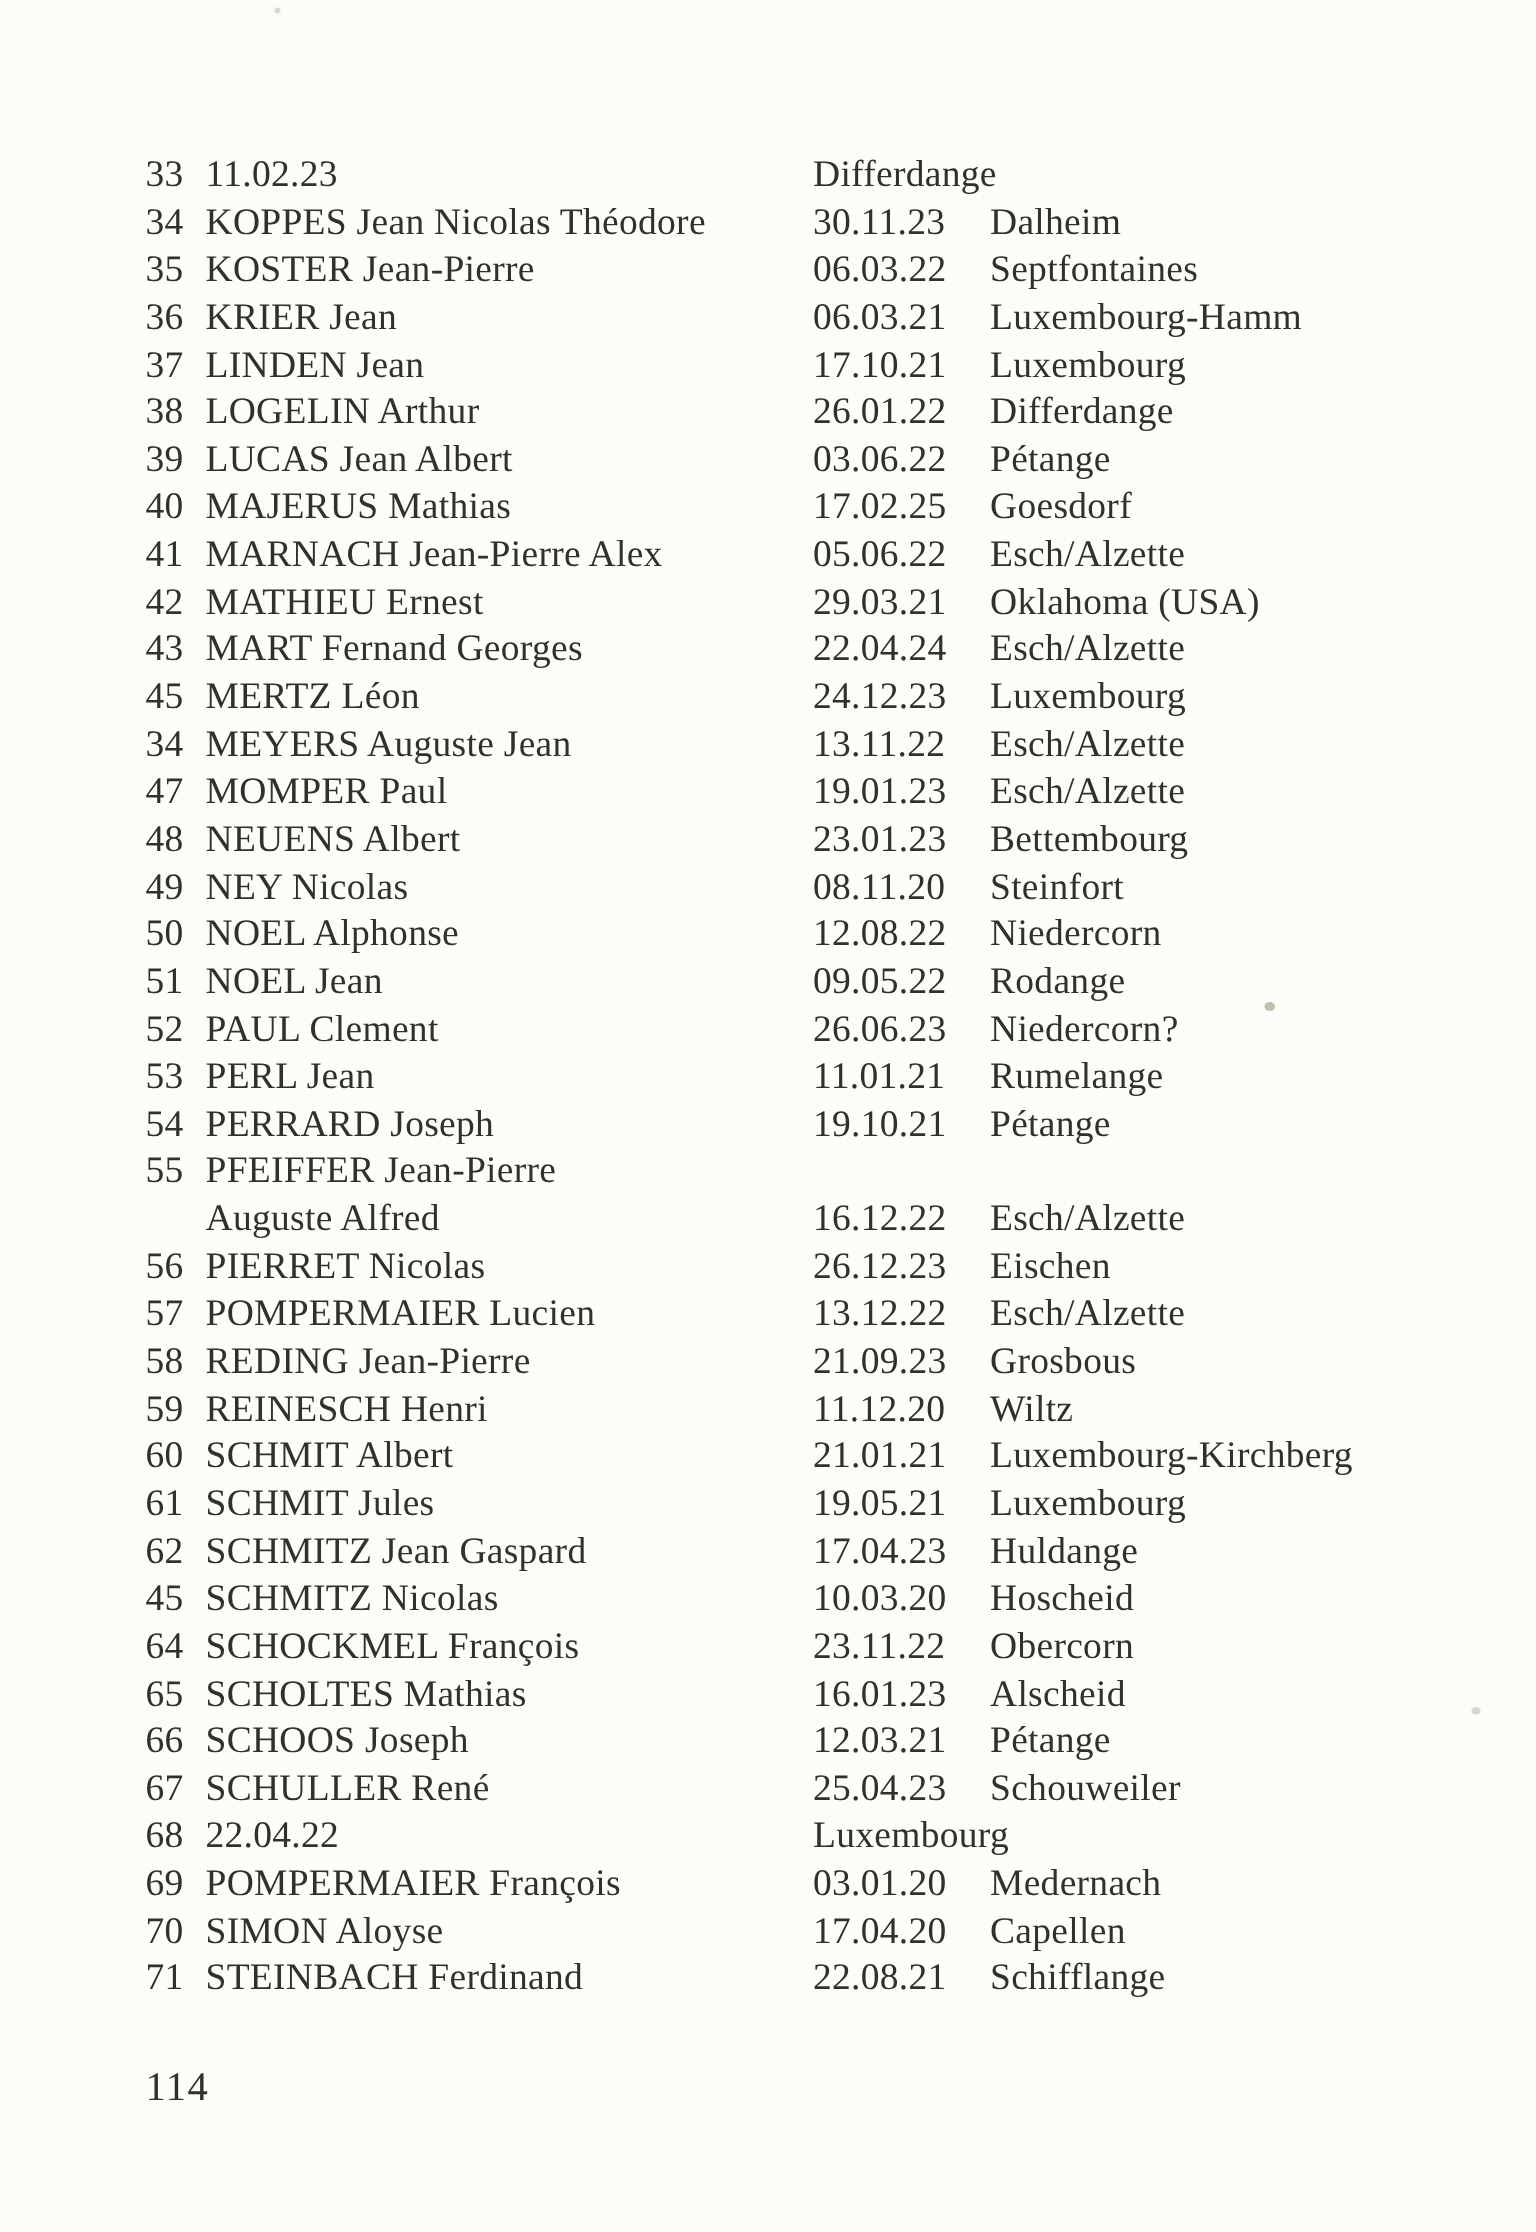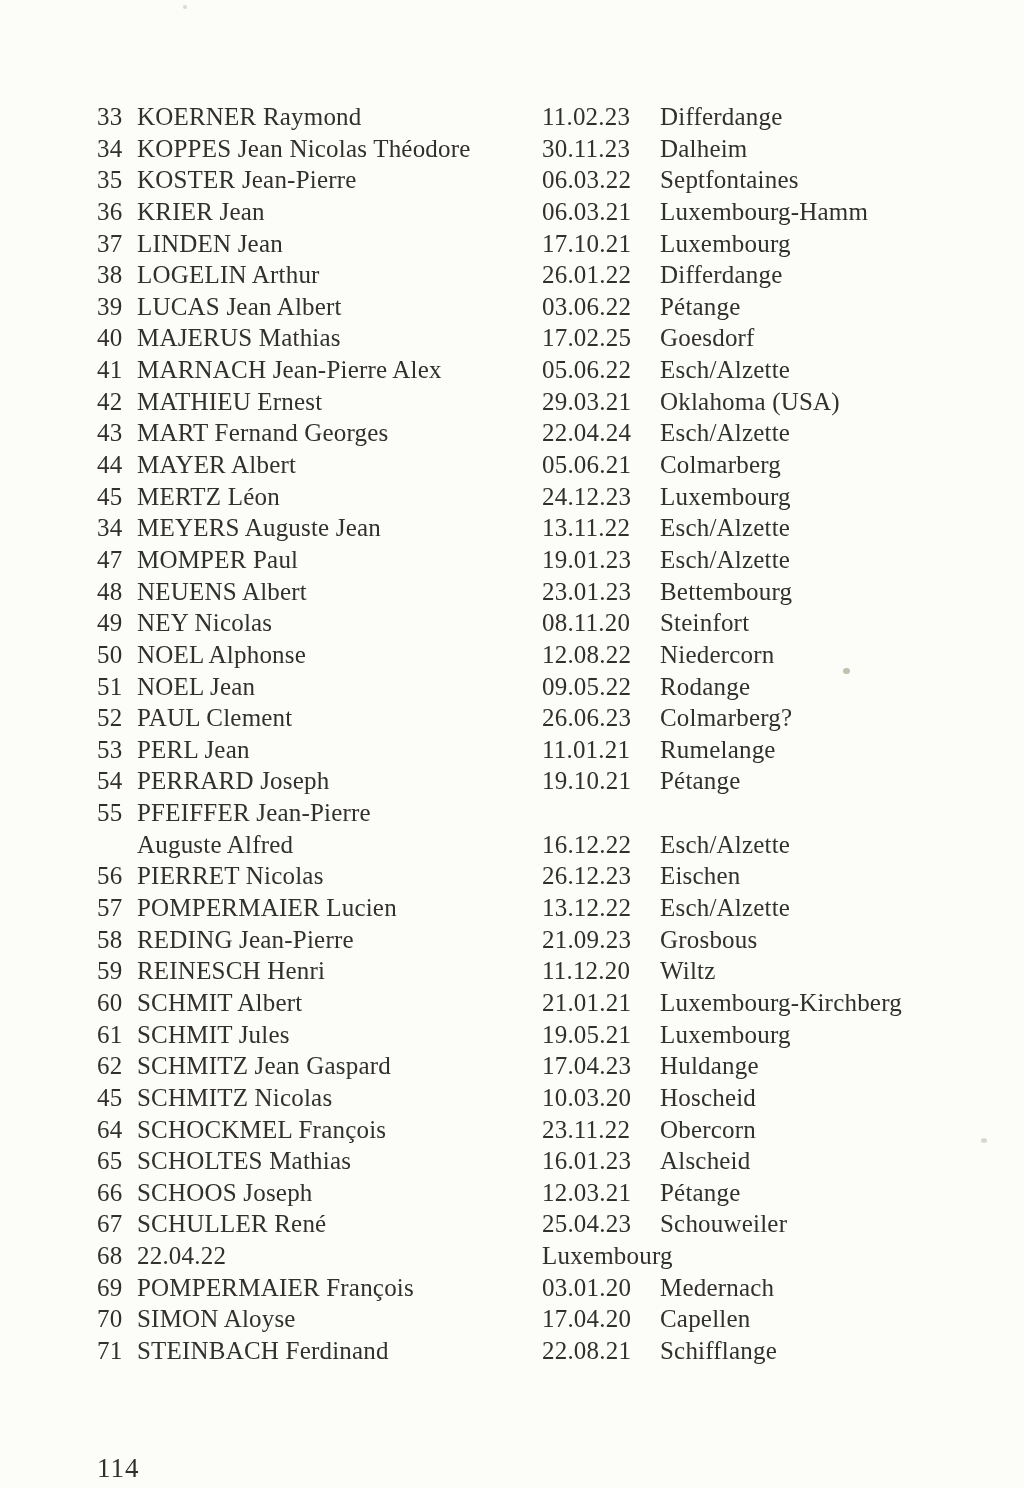--- a/index.html
+++ b/index.html
@@ -30,21 +30,21 @@
     font-size: 25px;
     white-space: nowrap;
     letter-spacing: 0.2px;
   }
   .row span {
     overflow: visible;
   }
   .pageno {
     position: absolute;
     left: 97px;
-    top: 1453px;
+    top: 1376px;
     font-size: 27px;
     letter-spacing: 1px;
   }
   .speck {
     position: absolute;
     border-radius: 50%;
   }
   .s1 {
     left: 843px; top: 668px; width: 7px; height: 6px;
     background: #8f8f72; opacity: 0.55;
@@ -58,21 +58,20 @@
     background: #b5b5ab; opacity: 0.5;
   }
 </style>
 </head>
 <body>
 
 <div class="page">
   <div class="roster" id="roster">
       <div class="row">
         <span>33</span>
-        <span>KOERNER Raymond</span>
         <span>11.02.23</span>
         <span>Differdange</span>
       </div>
       <div class="row">
         <span>34</span>
         <span>KOPPES Jean Nicolas Théodore</span>
         <span>30.11.23</span>
         <span>Dalheim</span>
       </div>
       <div class="row">
@@ -123,26 +122,20 @@
         <span>29.03.21</span>
         <span>Oklahoma (USA)</span>
       </div>
       <div class="row">
         <span>43</span>
         <span>MART Fernand Georges</span>
         <span>22.04.24</span>
         <span>Esch/Alzette</span>
       </div>
       <div class="row">
-        <span>44</span>
-        <span>MAYER Albert</span>
-        <span>05.06.21</span>
-        <span>Colmarberg</span>
-      </div>
-      <div class="row">
         <span>45</span>
         <span>MERTZ Léon</span>
         <span>24.12.23</span>
         <span>Luxembourg</span>
       </div>
       <div class="row">
         <span>34</span>
         <span>MEYERS Auguste Jean</span>
         <span>13.11.22</span>
         <span>Esch/Alzette</span>
@@ -174,21 +167,21 @@
       <div class="row">
         <span>51</span>
         <span>NOEL Jean</span>
         <span>09.05.22</span>
         <span>Rodange</span>
       </div>
       <div class="row">
         <span>52</span>
         <span>PAUL Clement</span>
         <span>26.06.23</span>
-        <span>Colmarberg?</span>
+        <span>Niedercorn?</span>
       </div>
       <div class="row">
         <span>53</span>
         <span>PERL Jean</span>
         <span>11.01.21</span>
         <span>Rumelange</span>
       </div>
       <div class="row">
         <span>54</span>
         <span>PERRARD Joseph</span>

